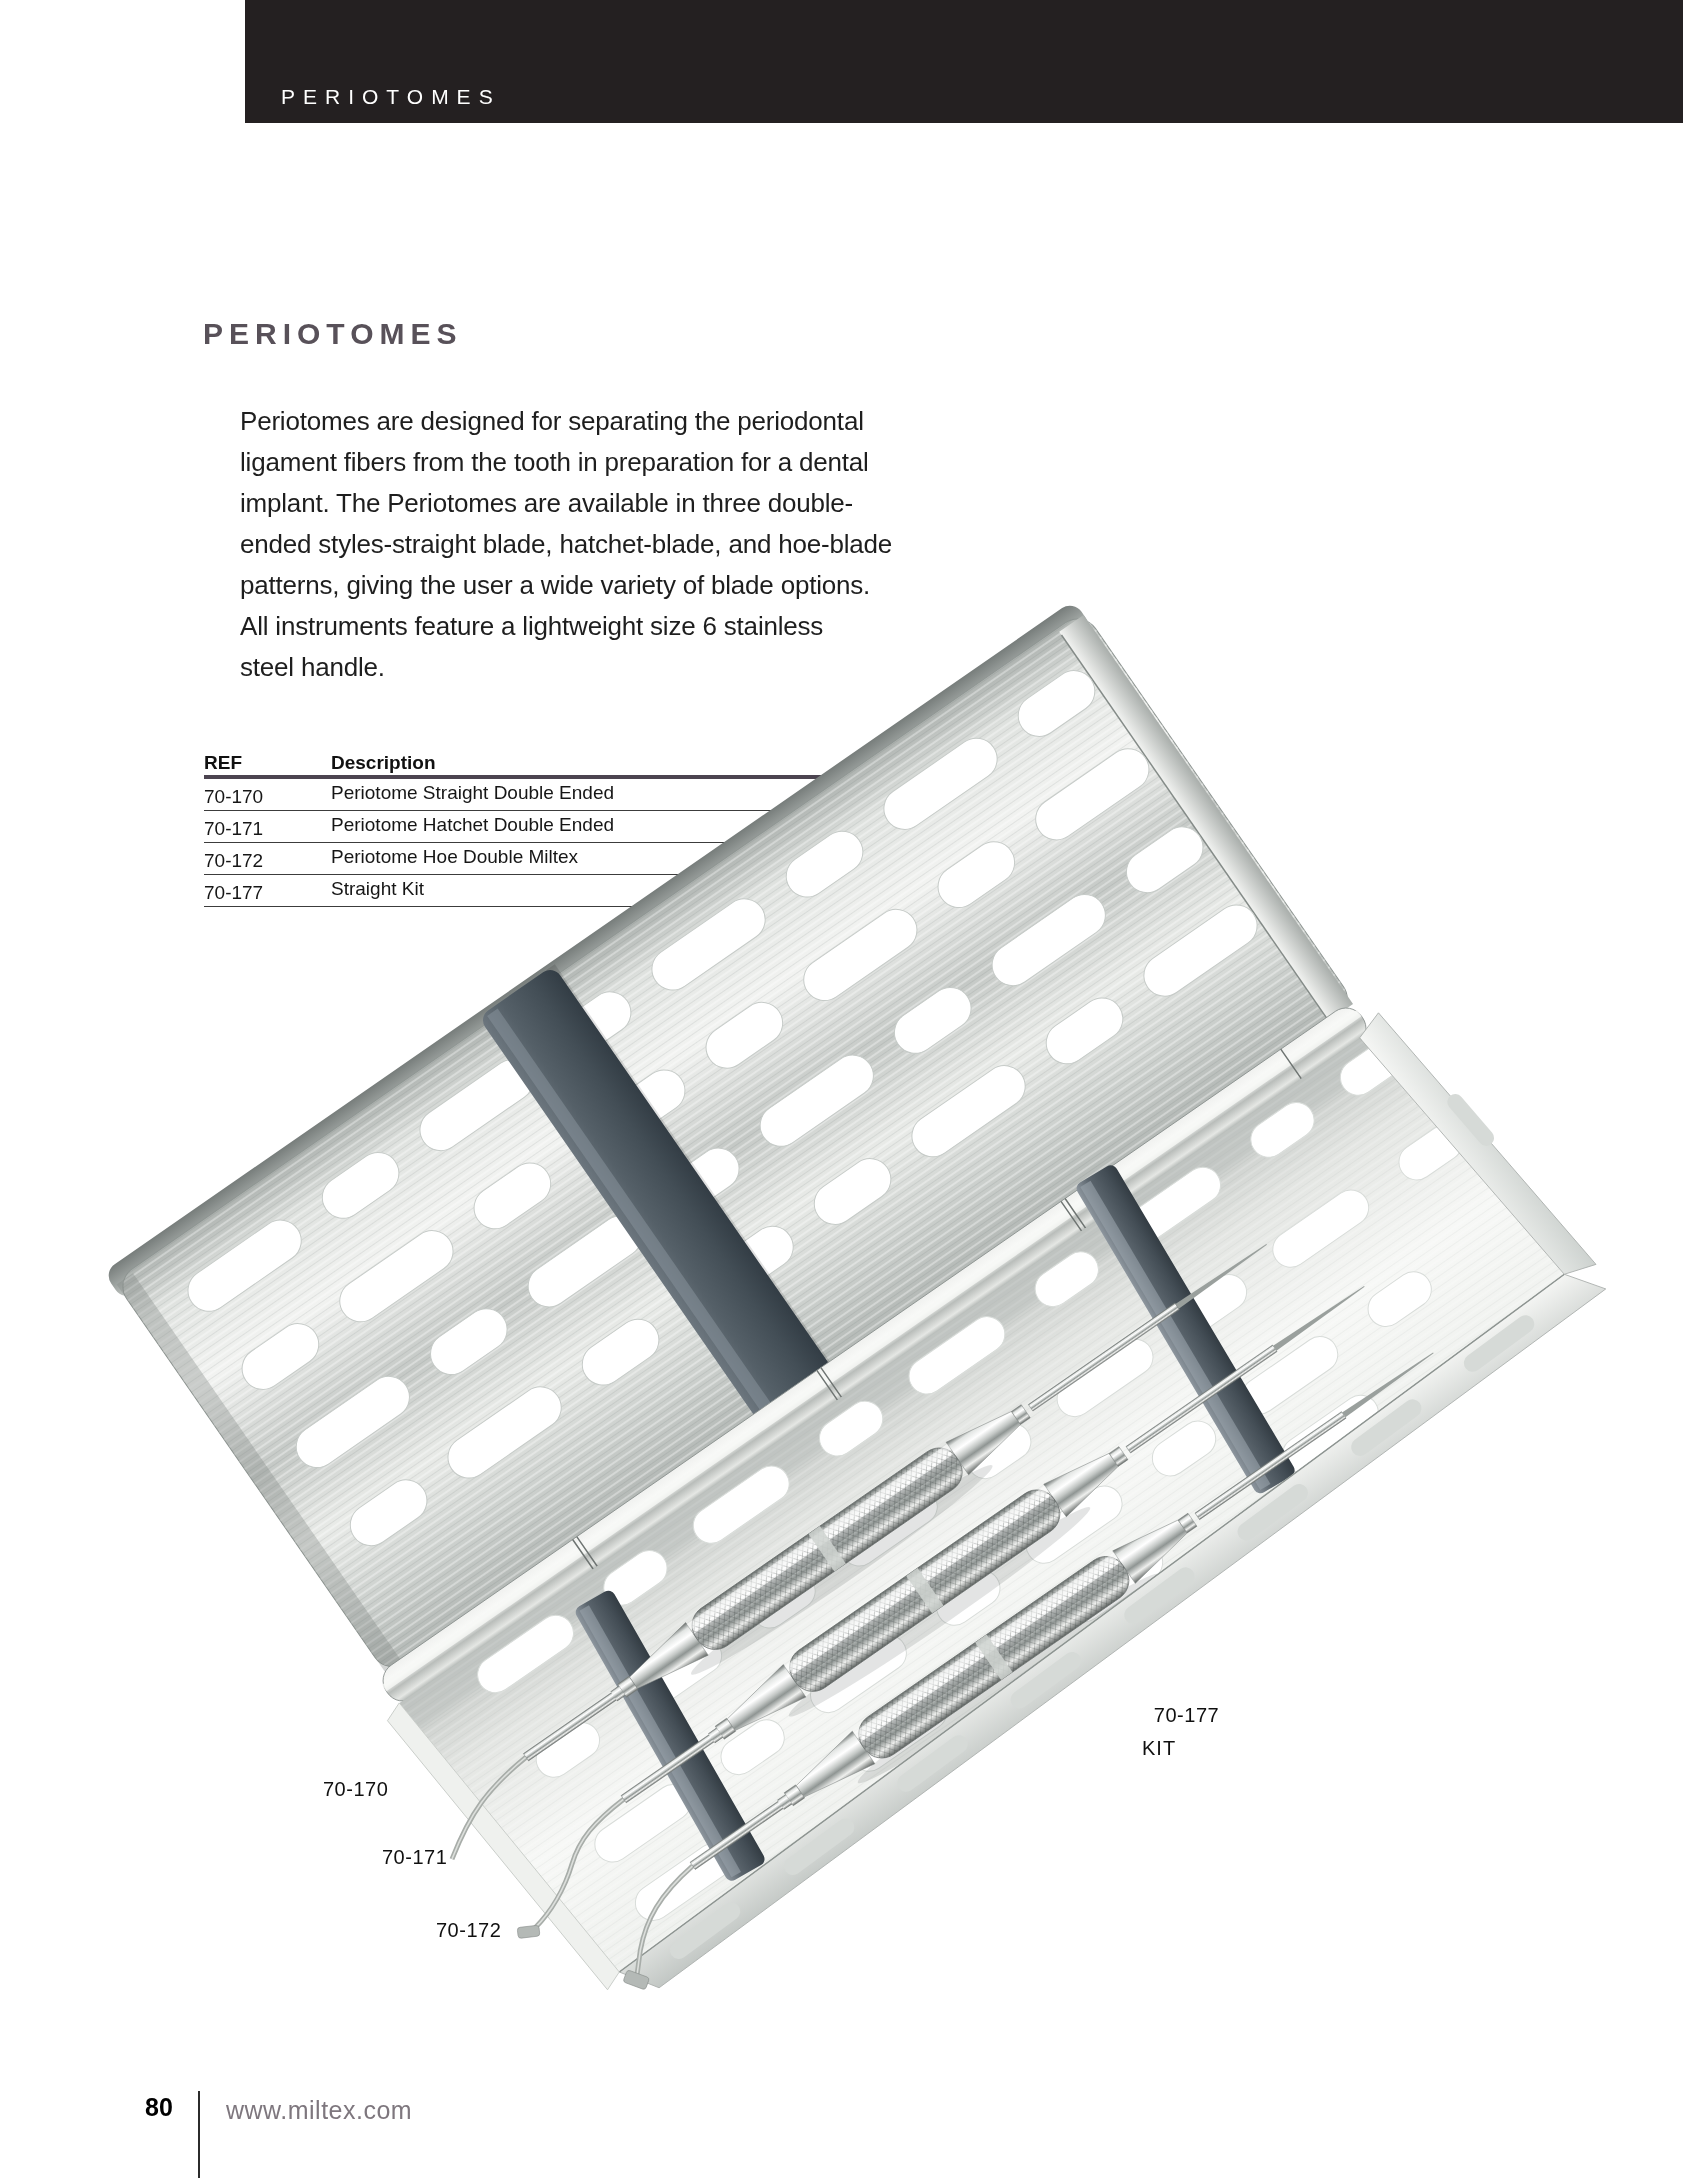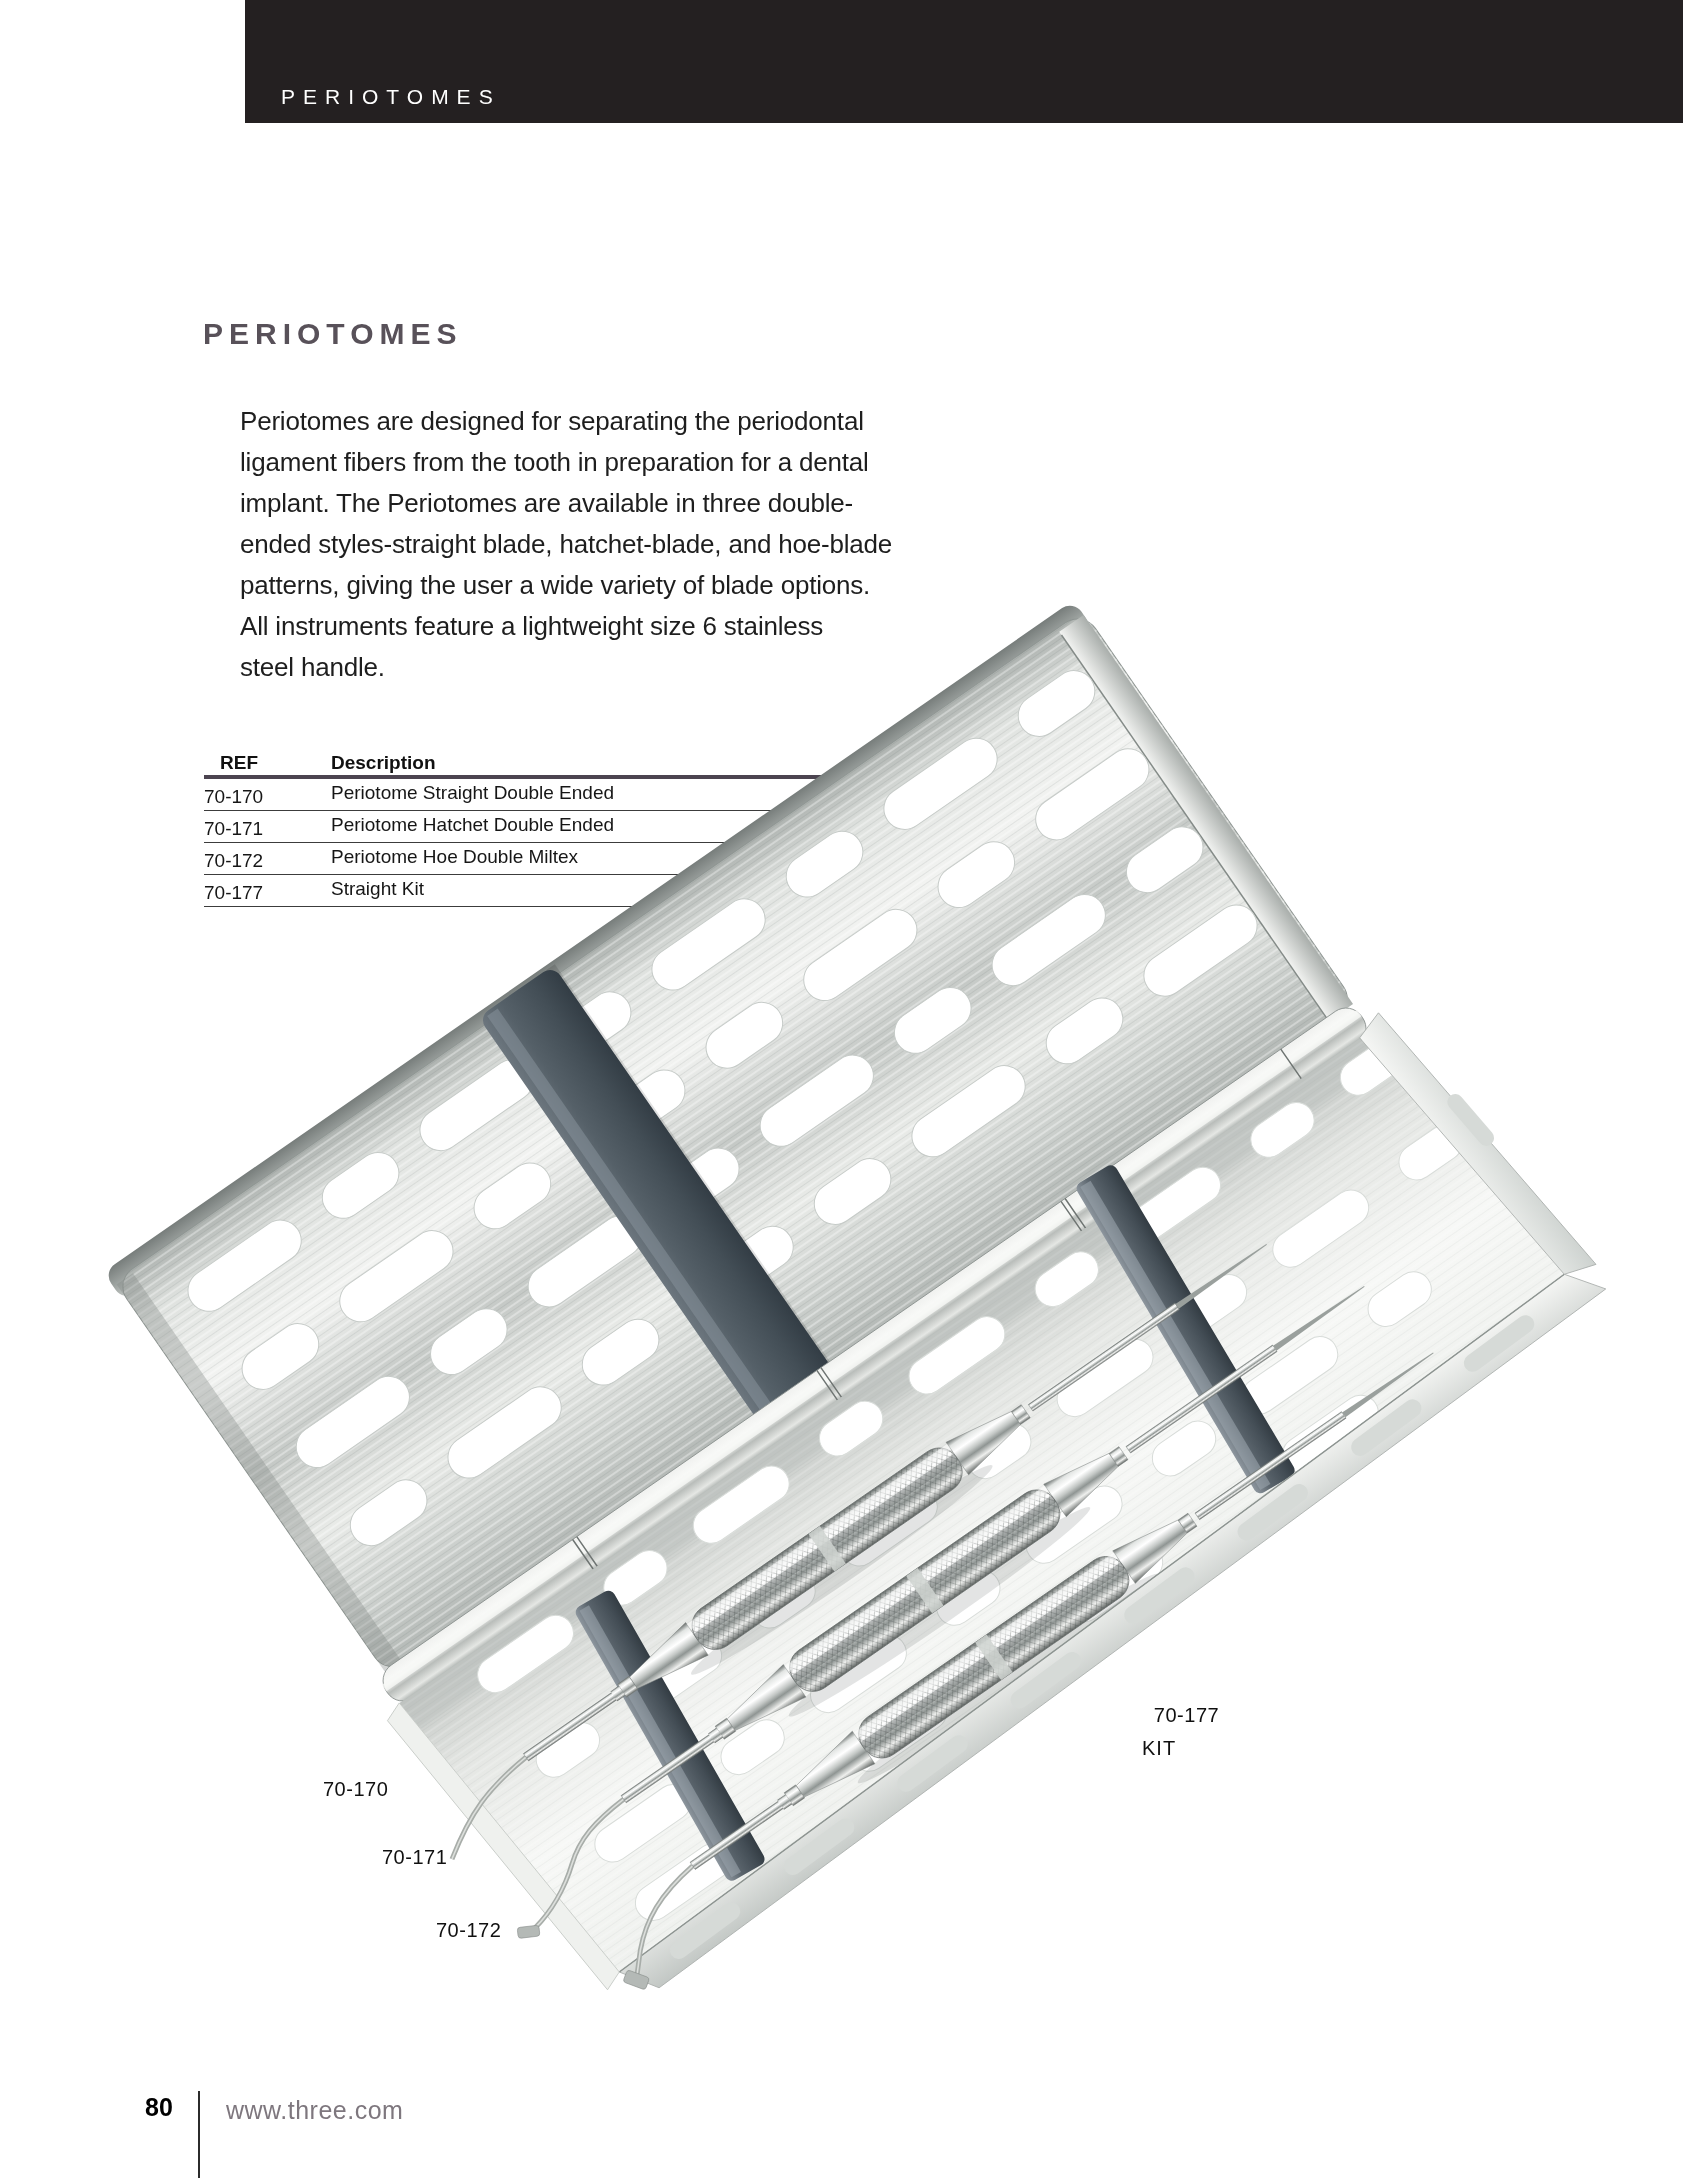--- a/index.html
+++ b/index.html
@@ -39,21 +39,21 @@
   }
   #intro-body{
     position:absolute;left:204px;top:401px;width:812px;
     font-size:26px;line-height:41px;color:#1e1e1e;letter-spacing:-0.2px;
     white-space:pre-line;
     margin-left:36px;
   }
   
   #ref-table{position:absolute;left:204px;top:752px;width:653px;}
   .tbl-header{position:relative;height:22px;font-size:19px;font-weight:bold;color:#111;}
-  .tbl-header .col-ref{position:absolute;left:0;top:0;margin-left:16px;}
+  .tbl-header .col-ref{position:absolute;left:0;top:0;}
   .tbl-header .col-desc{position:absolute;left:127px;top:0;}
   .tbl-rule-thick{height:4px;background:#4c4450;margin-top:1px;}
   .tbl-row{
     position:relative;height:31px;border-bottom:1.5px solid #3c3c3c;
     font-size:19px;color:#161616;
   }
   .tbl-row .cell-ref{position:absolute;left:0;top:7px;}
   .tbl-row .cell-desc{position:absolute;left:127px;top:3px;}
   
   .ph-label{
@@ -382,16 +382,16 @@
   </svg>
 
   <div class="ph-label" id="ph-label-0">70-170</div>
   <div class="ph-label" id="ph-label-1">70-171</div>
   <div class="ph-label" id="ph-label-2">70-172</div>
   <div class="ph-label" id="ph-label-3">70-177</div>
   <div class="ph-label" id="ph-label-4">KIT</div>
 
   <div id="footer-page-number">80</div>
   <div id="footer-divider"></div>
-  <div id="footer-website">www.three.com</div>
+  <div id="footer-website">www.miltex.com</div>
 
 </div>
 
 
 </body></html>

